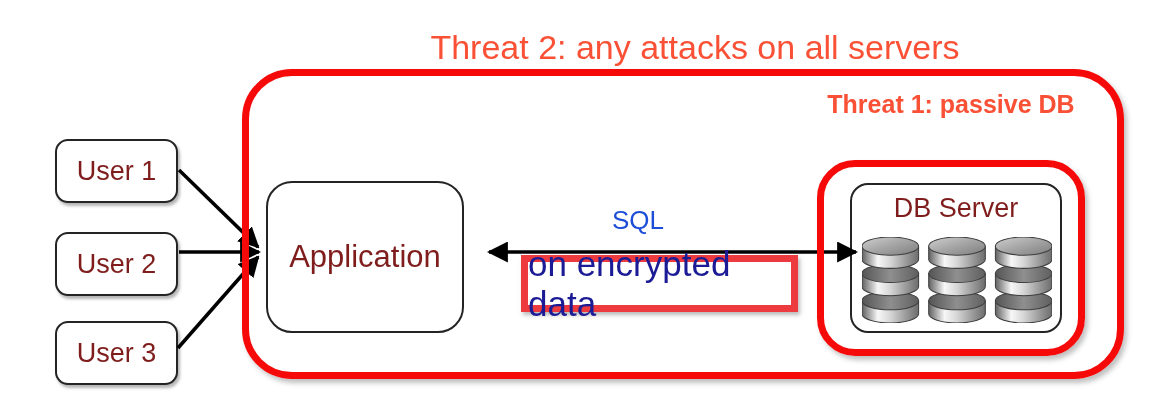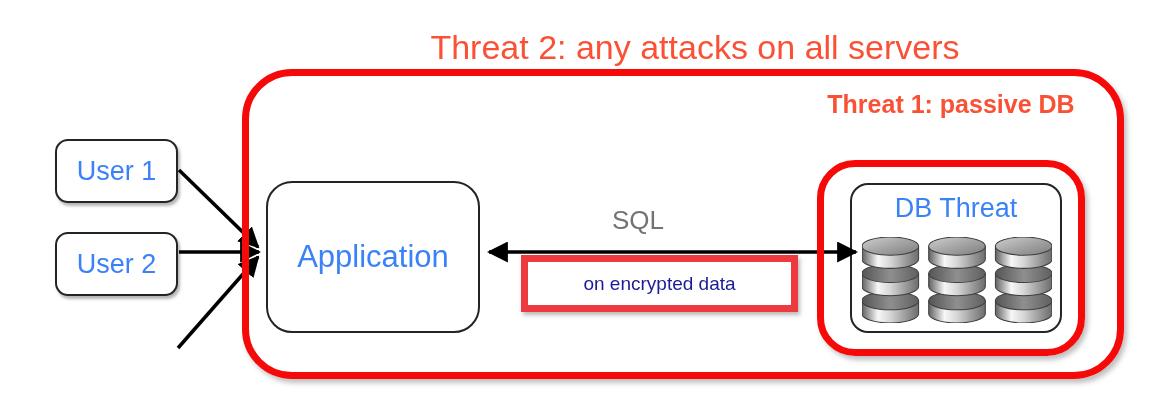--- a/index.html
+++ b/index.html
@@ -17,38 +17,38 @@
   }
 
   
   .node-box {
     position: absolute;
     background: #ffffff;
     border: 2px solid #242424;
     display: flex;
     align-items: center;
     justify-content: center;
-    color: #3b82f6;
+    color: #7f1d1d;
     box-sizing: border-box;
   }
   .user-box {
     left: 55px;
     width: 123px;
     height: 64px;
     border-radius: 13px;
     font-size: 27px;
     box-shadow: 2px 3px 3px rgba(120,120,120,0.55);
   }
   .user-box.u1 { top: 139px; }
   .user-box.u2 { top: 232px; align-items: center; }
   .user-box.u3 { top: 321px; }
 
   .app-box {
     left: 266px; top: 181px;
-    width: 214px; height: 152px;
+    width: 198px; height: 152px;
     border-radius: 26px;
     font-size: 31px;
   }
   .db-box {
     left: 850px; top: 183px;
     width: 212px; height: 150px;
     border-radius: 18px;
     flex-direction: column;
     justify-content: flex-start;
   }
@@ -103,34 +103,34 @@
     font-weight: bold;
   }
   .threat1-label span { display: block; }
 
   .sql-label {
     position: absolute;
     left: 560px; top: 205px;
     width: 156px;
     text-align: center;
     font-size: 26px;
-    color: #737373;
+    color: #1d4ed8;
   }
 
   .encrypted-badge {
     position: absolute;
     left: 521px; top: 255px;
     width: 277px; height: 57px;
     background: #ffffff;
     border: 7px solid var(--annotation-border, #ed3a3f);
     box-sizing: border-box;
     display: flex;
     align-items: center;
     justify-content: center;
-    font-size: 19px;
+    font-size: 35px;
     color: var(--annotation-text, #1b1b96);
     box-shadow: 2px 3px 4px rgba(120,120,120,0.5);
   }
 
   .arrows-layer {
     position: absolute;
     left: 0; top: 0;
     pointer-events: none;
   }
 </style>
@@ -138,27 +138,30 @@
 <body>
 
 <div class="canvas">
 
   <div class="node-box user-box u1">
     <span>User 1</span>
   </div>
   <div class="node-box user-box u2">
     <span>User 2</span>
   </div>
+  <div class="node-box user-box u3">
+    <span>User 3</span>
+  </div>
 
   <div class="node-box app-box">
     <span>Application</span>
   </div>
 
   <div class="node-box db-box">
-    <div class="db-label">DB Threat</div>
+    <div class="db-label">DB Server</div>
     <svg class="db-cyl-svg" width="190" height="86" viewBox="0 0 188 85" aria-hidden="true">
       <defs>
         <linearGradient id="cylBody" x1="0" y1="0" x2="1" y2="0">
           <stop offset="0" stop-color="#616161"></stop>
           <stop offset="0.28" stop-color="#f7f7f7"></stop>
           <stop offset="0.5" stop-color="#d6d6d6"></stop>
           <stop offset="0.78" stop-color="#9a9a9a"></stop>
           <stop offset="1" stop-color="#6d6d6d"></stop>
         </linearGradient>
         <linearGradient id="cylDark" x1="0" y1="0" x2="1" y2="0">

